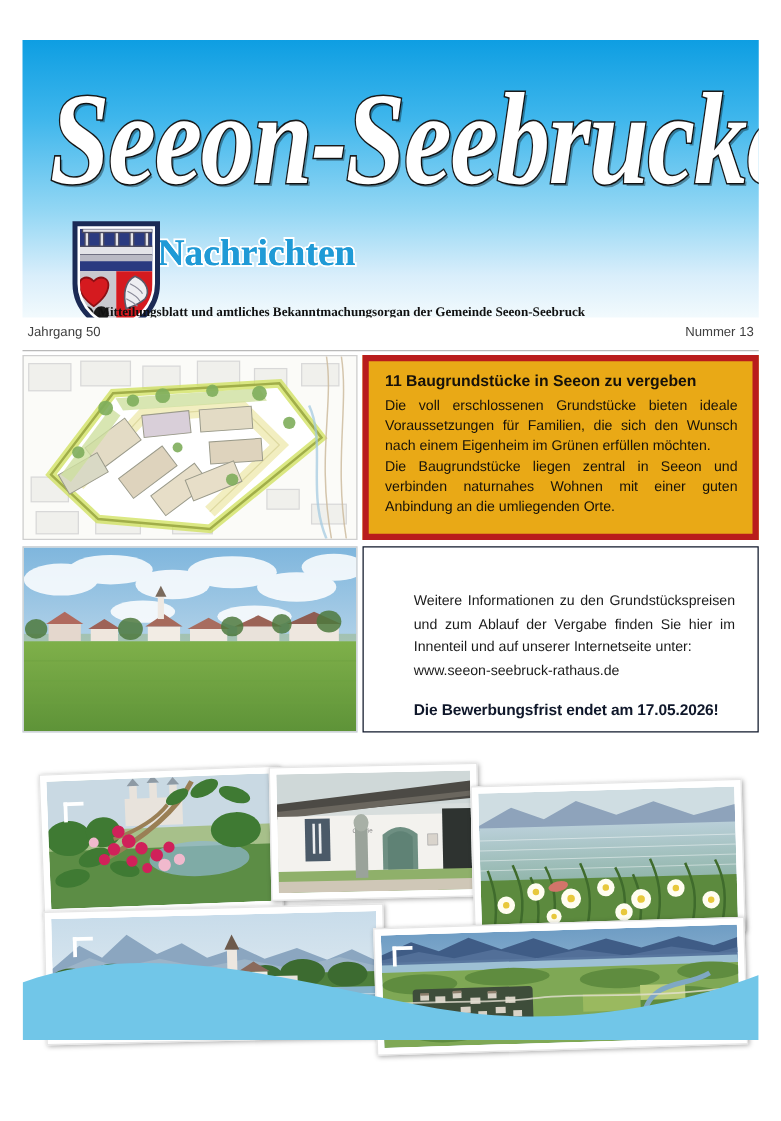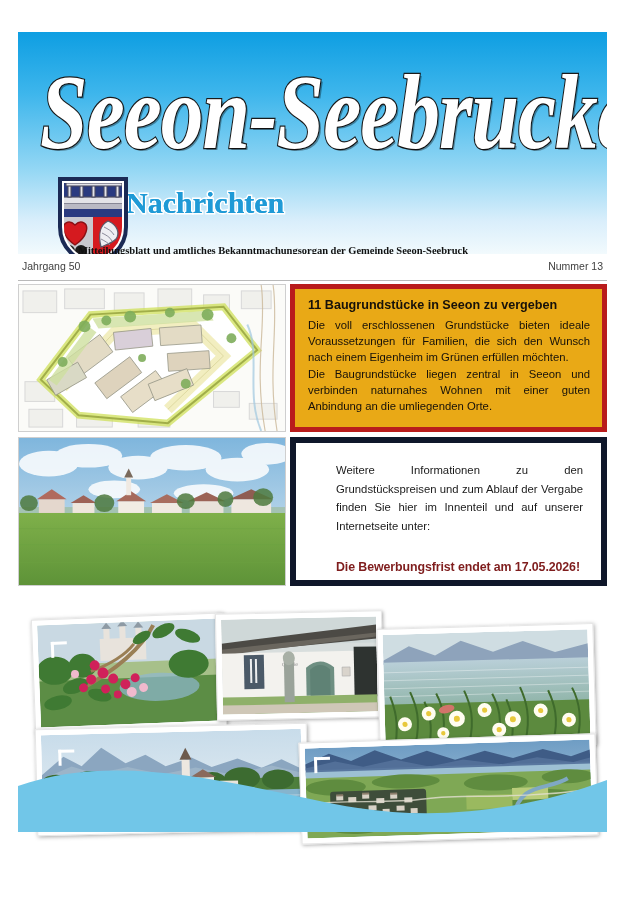--- a/index.html
+++ b/index.html
@@ -88,29 +88,29 @@
   }
   .yb-head{
     font-size:12.6px;font-weight:bold;color:#16110a;margin:0 0 4px 0;line-height:16px;
   }
   .yb-p{
     font-size:11.3px;color:#16110a;line-height:16.2px;margin:0;
     text-align:justify;text-justify:inter-word;
   }
   .whitebox{
     left:272px;top:153px;width:317px;height:149px;
-    background:#ffffff;border:6px solid #0f172a;
-    padding:18px 18px 8px 40px;
+    background:#ffffff;border:1px solid #0f172a;
+    padding:34px 18px 8px 40px;
   }
   .wb-p{
     font-size:11.3px;color:#1a1a1a;line-height:18.6px;margin:0;
     text-align:justify;text-justify:inter-word;
   }
   .wb-dead{
-    margin-top:24px;font-size:12.4px;font-weight:bold;color:#7f1d1d;line-height:16px;
+    margin-top:14px;font-size:12.4px;font-weight:bold;color:#0f172a;line-height:16px;
     letter-spacing:-.1px;
   }
 
   
   .mapsvg, .photosvg{display:block;width:100%;height:100%;}
 
   
   .collage{position:absolute;left:0;top:598px;width:625px;height:250px;}
   .pc{position:absolute;background:#fff;box-shadow:1px 1px 4px rgba(0,0,0,.35);
       border:1px solid #e6e6e6;overflow:hidden;}
@@ -326,20 +326,21 @@
     </div>
 
     <div class="fbox yellowbox">
       <div class="yb-head">11 Baugrundstücke in Seeon zu vergeben</div>
       <p class="yb-p">Die voll erschlossenen Grundstücke bieten ideale Voraussetzungen für Familien, die sich den Wunsch nach einem Eigenheim im Grünen erfüllen möchten.</p>
       <p class="yb-p">Die Baugrundstücke liegen zentral in Seeon und verbinden naturnahes Wohnen mit einer guten Anbindung an die umliegenden Orte.</p>
     </div>
 
     <div class="fbox whitebox">
       <p class="wb-p">Weitere Informationen zu den Grundstückspreisen und zum Ablauf der Vergabe finden Sie hier im Innenteil und auf unserer Internetseite unter:</p>
+      <p class="wb-p nojust">www.seeon-seebruck-rathaus.de</p>
       <div class="wb-dead">Die Bewerbungsfrist endet am 17.05.2026!</div>
     </div>
   </div>
 
   <div class="collage">
 
     <div class="pc pc1">
       <div class="inner">
         <svg viewBox="0 0 180 102" preserveAspectRatio="none">
           <rect width="180" height="102" fill="#cfe0d8"></rect>

